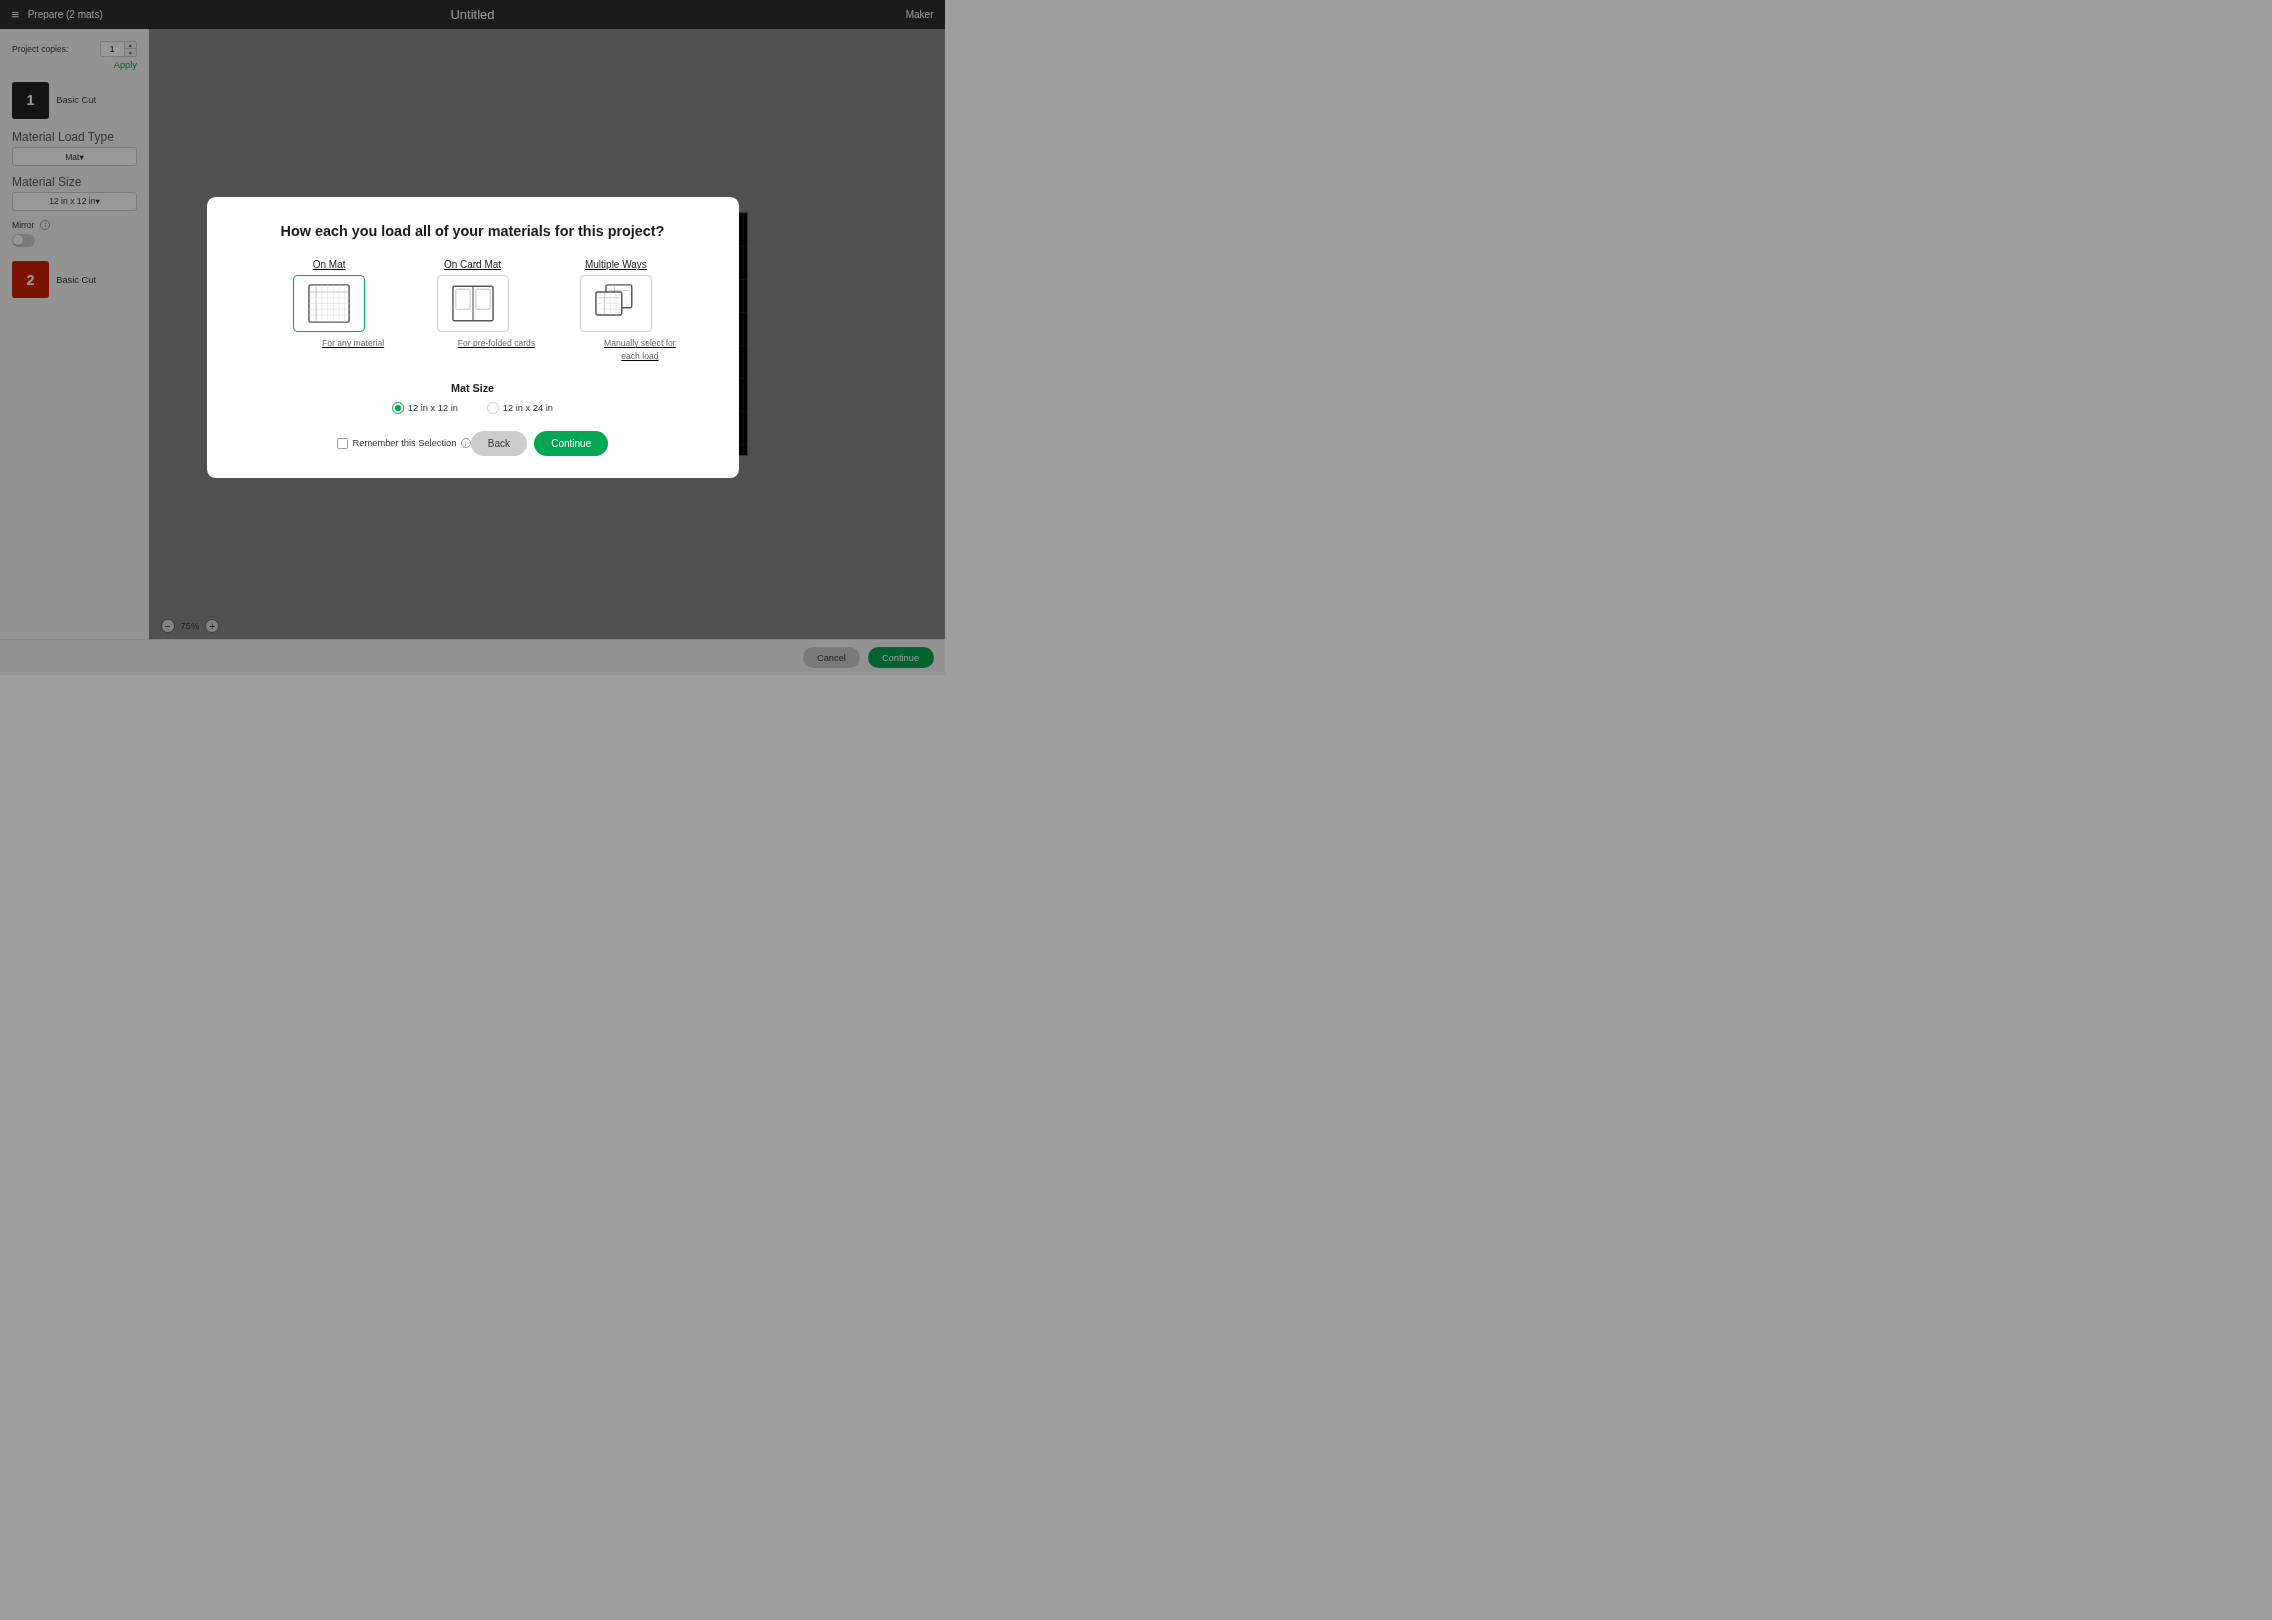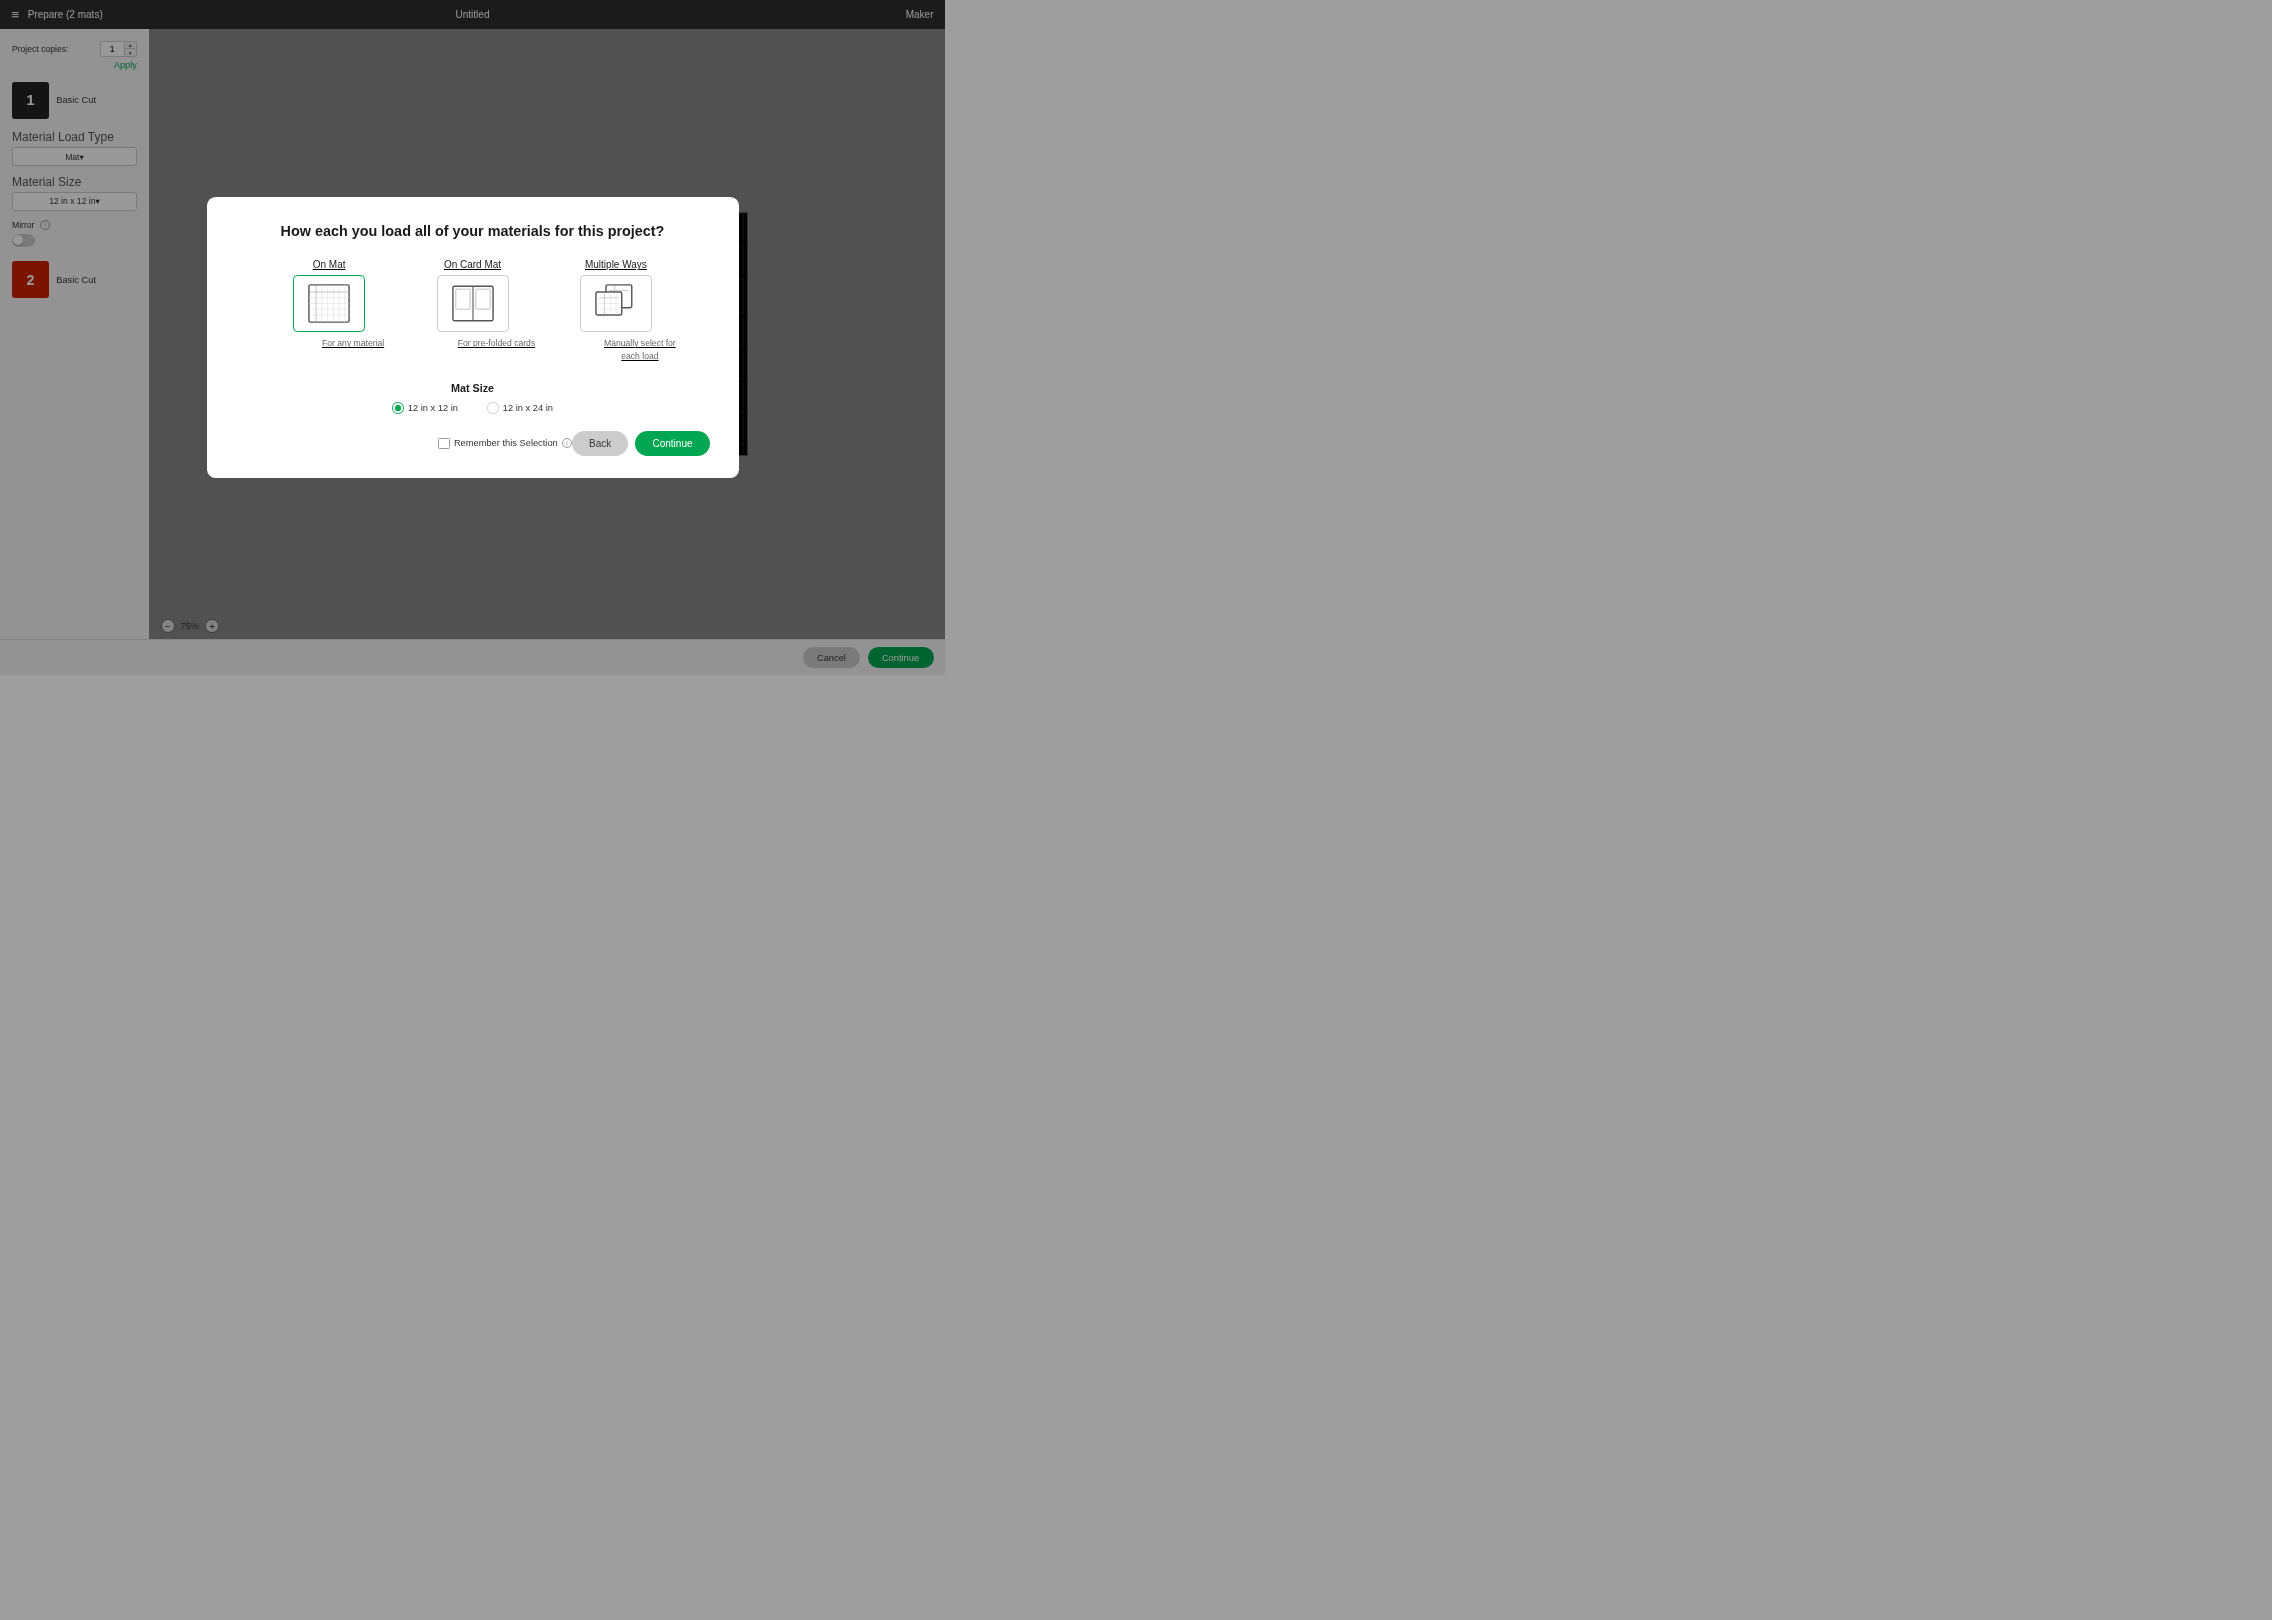--- a/index.html
+++ b/index.html
@@ -19,21 +19,21 @@
       display: flex;
       align-items: center;
       justify-content: space-between;
       padding: 0 11.5px;
       position: relative;
       z-index: 10;
     }
     .top-bar-left { display: flex; align-items: center; gap: 8.6px; }
     .hamburger { color: #fff; font-size: 13px; cursor: pointer; }
     .top-bar-title { color: #fff; font-size: 10px; font-weight: 500; }
-    .top-bar-center { position: absolute; left: 50%; transform: translateX(-50%); color: #fff; font-size: 10px; }
+    .top-bar-center { position: absolute; left: 50%; transform: translateX(-50%); color: #fff; font-size: 13px; }
     .top-bar-right { color: #fff; font-size: 10px; }
 
     
     .left-panel {
       position: absolute;
       top: 29px;
       left: 0;
       width: 149px;
       background: #f5f5f5;
       height: calc(100% - 29px - 36px);
@@ -365,21 +365,21 @@
       width: 5.7px;
       height: 5.7px;
       border-radius: 50%;
       background: #00a651;
     }
     .radio-label { font-size: 9.3px; color: #333; }
 
     .modal-footer {
       display: flex;
       align-items: center;
-      justify-content: flex-end;
+      justify-content: center;
     }
     .remember-row {
       display: flex;
       align-items: center;
       gap: 4.3px;
     }
     .checkbox-box {
       width: 11.5px;
       height: 11.5px;
       border: 1.1px solid #999;

